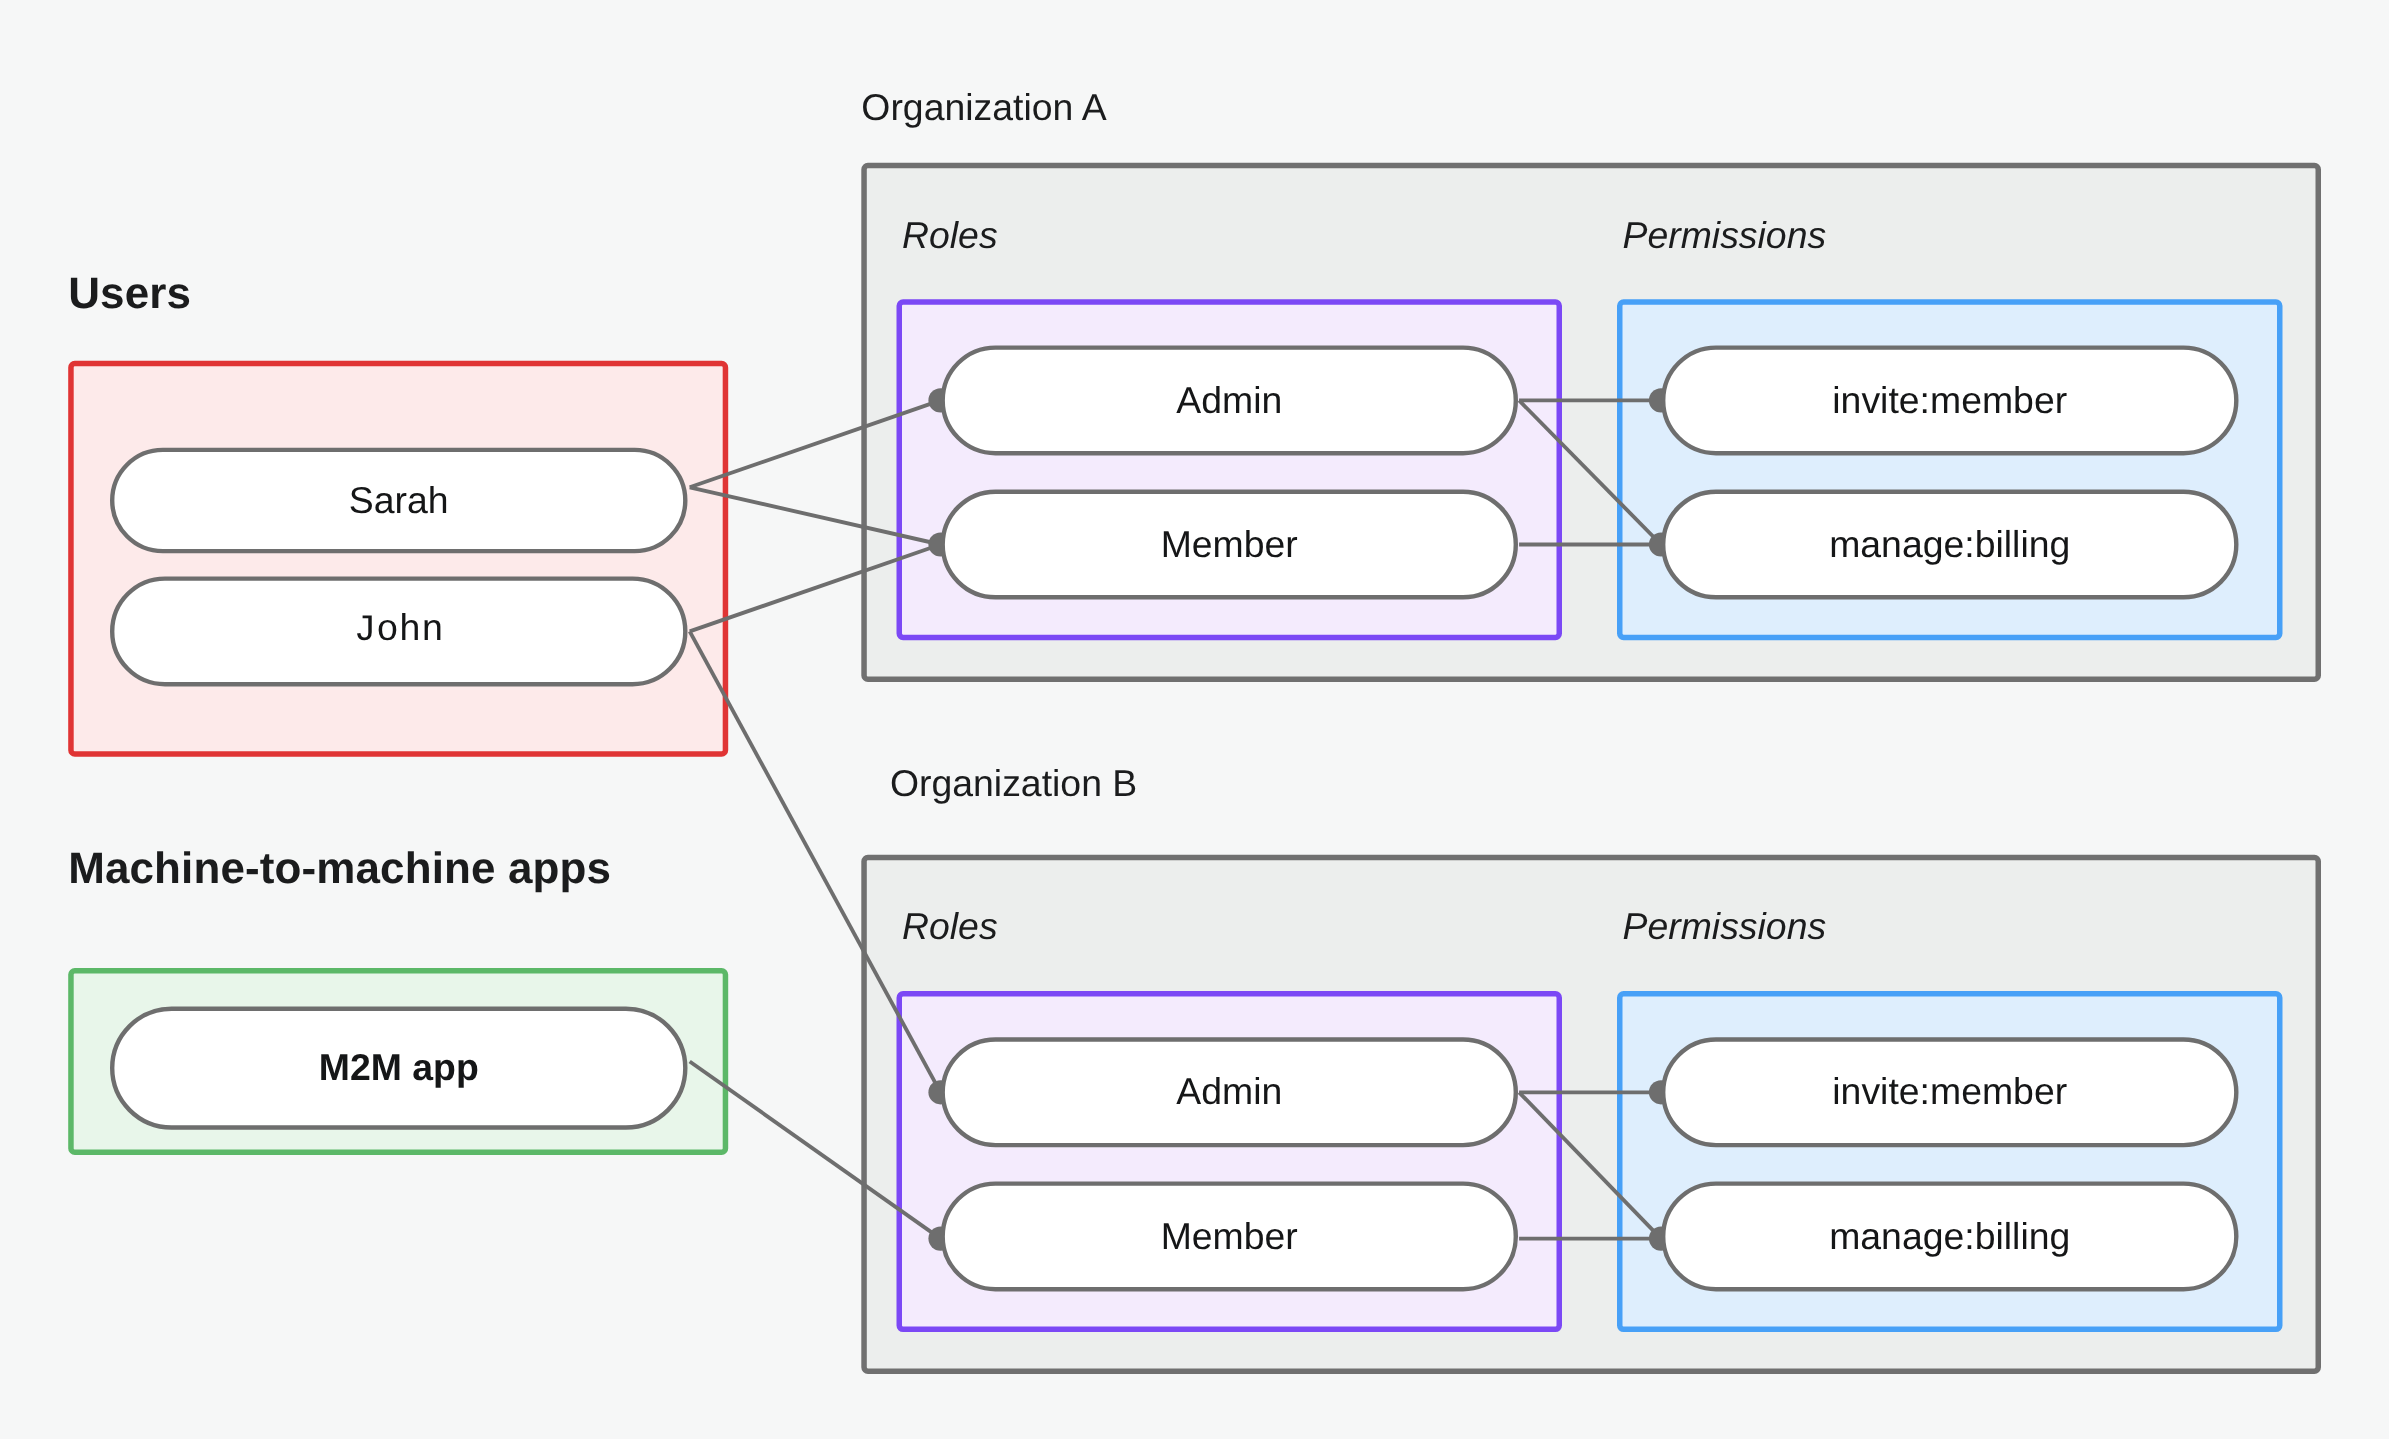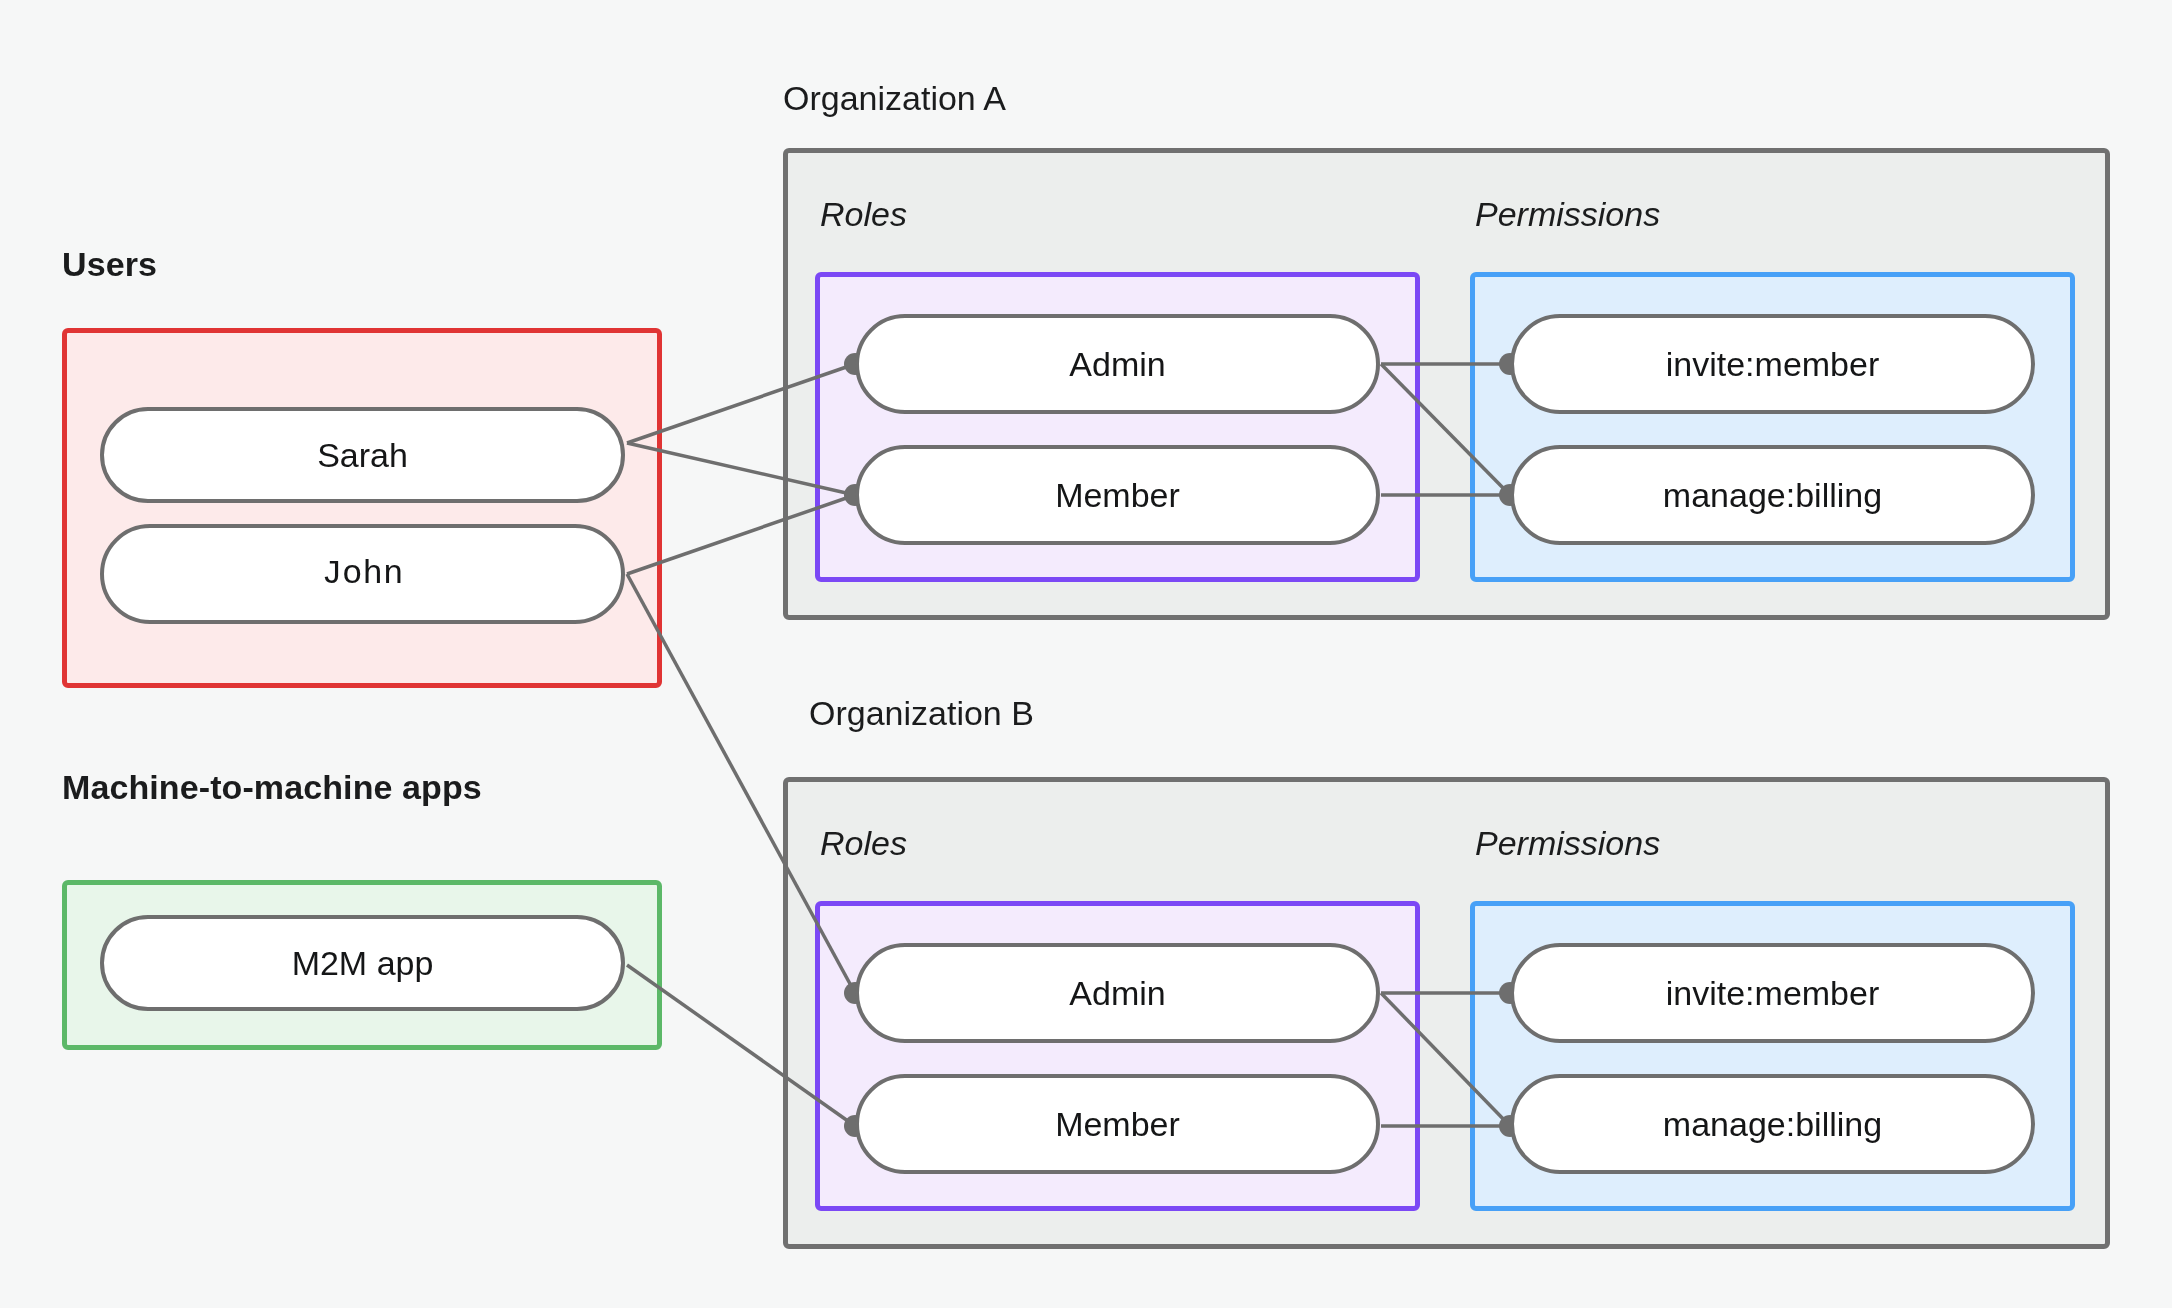--- a/index.html
+++ b/index.html
@@ -26,21 +26,21 @@
     left: 0; top: 0;
     width: 2172px;
     height: 1308px;
     pointer-events: none;
     z-index: 5;
   }
 
   
   .group-title {
     position: absolute;
-    font-size: 34px;
+    font-size: 40px;
     font-weight: 700;
     color: #1b1c1d;
     letter-spacing: 0.1px;
     white-space: nowrap;
     z-index: 8;
   }
   .org-title {
     position: absolute;
     font-size: 34px;
     font-weight: 400;
@@ -148,21 +148,21 @@
   <div class="box box-users" style="left:62px; top:328px; width:600px; height:360px;"></div>
 
   <div class="pill" style="left:100px; top:407px; width:525px; height:96px;">Sarah</div>
 
   <div class="pill" style="left:100px; top:524px; width:525px; height:100px;font-family:Liberation Mono, monospace;">John</div>
 
   <div class="group-title" style="left:62px; top:768px;text-align:right;">Machine-to-machine apps</div>
 
   <div class="box box-m2m" style="left:62px; top:880px; width:600px; height:170px;"></div>
 
-  <div class="pill" style="left:100px; top:915px; width:525px; height:96px;">M2M app</div>
+  <div class="pill" style="left:100px; top:915px; width:525px; height:112px;font-weight:bold;">M2M app</div>
 
   <div class="org-title" style="left:783px; top:65px;margin-top:14px;">Organization A</div>
 
   <div class="box box-org" style="left:783px; top:148px; width:1327px; height:472px;"></div>
 
   <div class="sub-title" style="left:820px; top:195px;">Roles</div>
 
   <div class="sub-title" style="left:1475px; top:195px;">Permissions</div>
 
   <div class="box box-roles" style="left:815px; top:272px; width:605px; height:310px;"></div>

